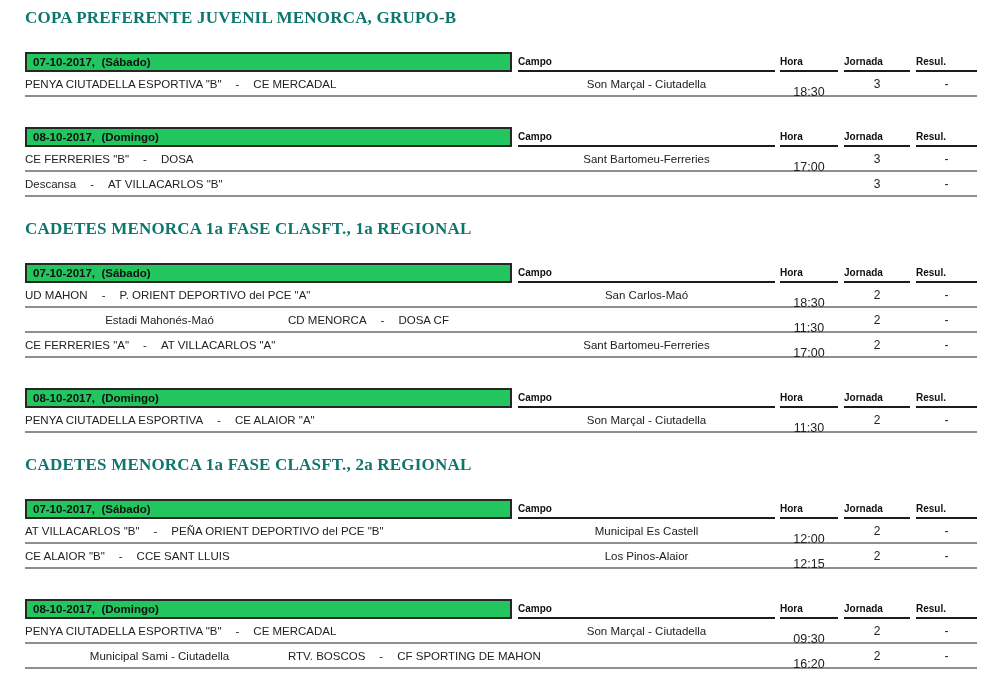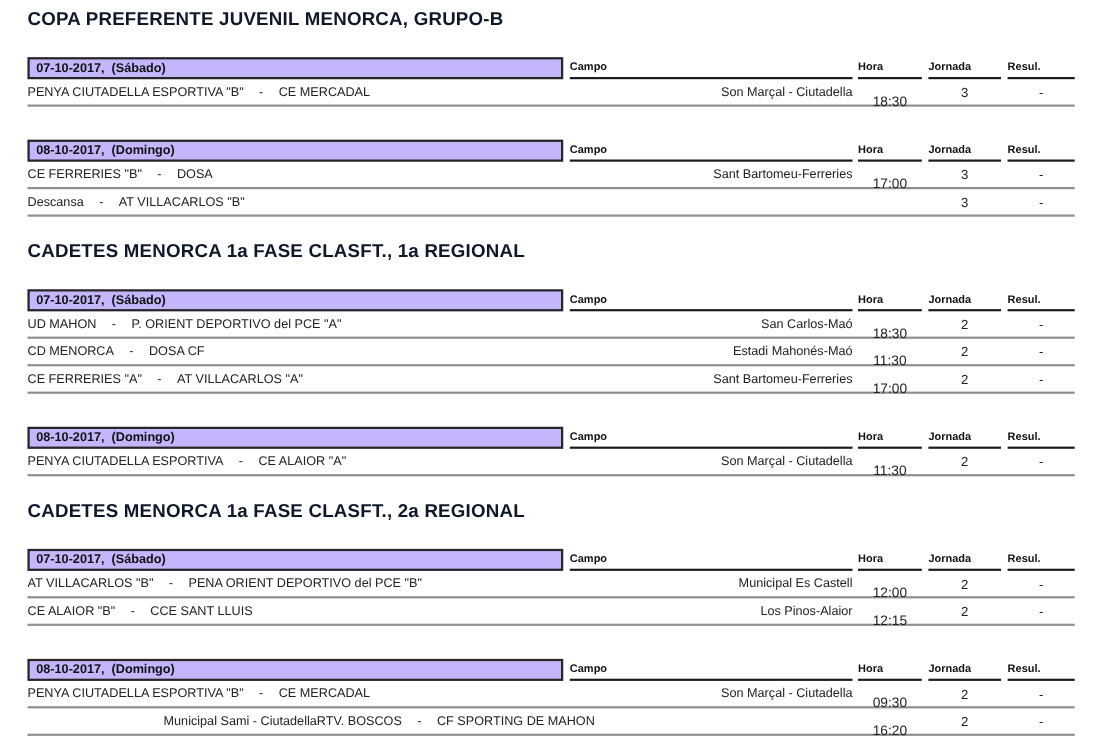--- a/index.html
+++ b/index.html
@@ -16,36 +16,37 @@
     padding: 8px 23px 0 25px;
     overflow: hidden;
     background: #ffffff;
   }
   .section { margin: 0; }
   .section + .section { margin-top: 22px; }
   .section-title {
     font-size: 17px;
     font-weight: bold;
     letter-spacing: 0.2px;
-    color: #0f172a;
+    color: #0f766e;
     margin: 0 0 24px 0;
     white-space: pre;
+    font-family: Liberation Serif, serif;
   }
   .block { margin-bottom: 30px; }
   .block:last-child { margin-bottom: 0; }
 
   .header-row {
     display: flex;
     align-items: flex-end;
   }
   .date-box {
     box-sizing: border-box;
     width: 487px;
     height: 20px;
-    background: #c4b5fd;
+    background: #22c55e;
     border: 2px solid #262626;
     font-size: 11.5px;
     font-weight: bold;
     line-height: 15px;
     padding: 1px 6px 0 6px;
     white-space: pre;
     color: #111;
   }
   .col {
     box-sizing: border-box;
@@ -70,21 +71,21 @@
     color: #222;
   }
   .cell { box-sizing: border-box; }
   .cell-match {
     width: 487px;
     white-space: nowrap;
     overflow: hidden;
     padding-right: 4px;
   }
   .dash { display: inline-block; margin: 0 14px; }
-  .cell-campo   { width: 257px; margin-left: 6px; text-align: right; }
+  .cell-campo   { width: 257px; margin-left: 6px; text-align: center; }
   .cell-hora    { width: 58px;  margin-left: 5px; text-align: center; font-size: 12.5px; margin-top: 17px; }
   .cell-jornada { width: 66px;  margin-left: 6px; text-align: center; font-size: 12px; }
   .cell-resul   { width: 61px;  margin-left: 6px; text-align: center; font-size: 12px; }
 </style>
 </head>
 <body>
 
 <div class="page">
 
   <div class="section">
@@ -152,24 +153,24 @@
       <div class="row">
         <div class="cell cell-match">
           <span>UD MAHON</span><span class="dash">-</span><span>P. ORIENT DEPORTIVO del PCE "A"</span>
         </div>
         <div class="cell cell-campo">San Carlos-Maó</div>
         <div class="cell cell-hora">18:30</div>
         <div class="cell cell-jornada">2</div>
         <div class="cell cell-resul">-</div>
       </div>
       <div class="row">
+        <div class="cell cell-campo">Estadi Mahonés-Maó</div>
         <div class="cell cell-match">
           <span>CD MENORCA</span><span class="dash">-</span><span>DOSA CF</span>
         </div>
-        <div class="cell cell-campo">Estadi Mahonés-Maó</div>
         <div class="cell cell-hora">11:30</div>
         <div class="cell cell-jornada">2</div>
         <div class="cell cell-resul">-</div>
       </div>
       <div class="row">
         <div class="cell cell-match">
           <span>CE FERRERIES "A"</span><span class="dash">-</span><span>AT VILLACARLOS "A"</span>
         </div>
         <div class="cell cell-campo">Sant Bartomeu-Ferreries</div>
         <div class="cell cell-hora">17:00</div>

